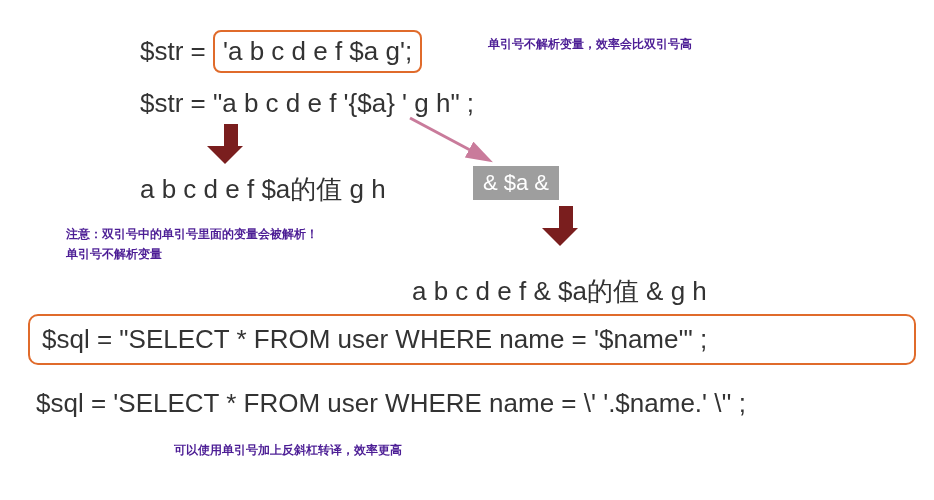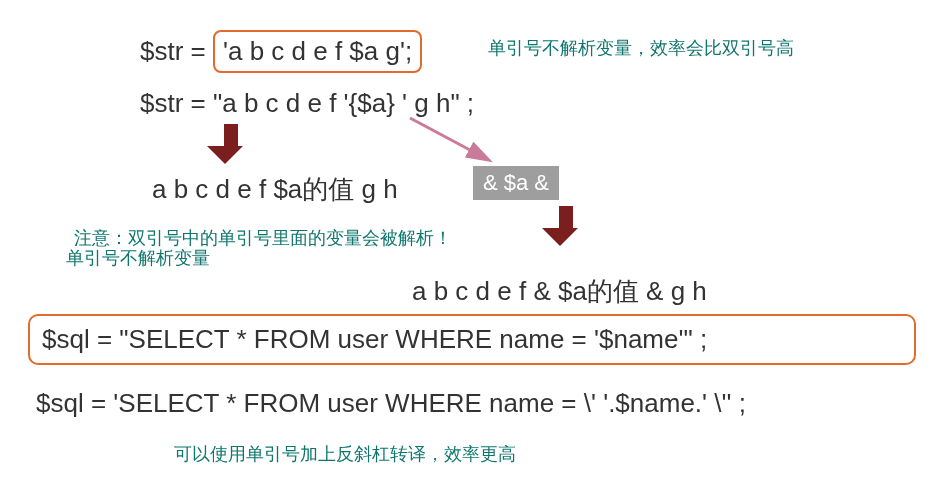--- a/index.html
+++ b/index.html
@@ -12,21 +12,21 @@
     position: relative;
     color: #333;
   }
   .line { position: absolute; white-space: nowrap; }
   .box-orange {
     border: 2px solid #e06b2b;
     border-radius: 8px;
     padding: 4px 8px;
     display: inline-block;
   }
-  .red-note { color: #0f766e; font-size: 18px; }
+  .red-note { color: #4c1d95; font-size: 12px; font-weight: bold; }
   .gray-box {
     background: #9e9e9e;
     color: #fff;
     padding: 4px 10px;
     font-size: 22px;
     display: inline-block;
   }
   .sql-box {
     border: 2px solid #e06b2b;
     border-radius: 10px;
@@ -65,32 +65,32 @@
 
 <svg class="diag" style="left:395px; top:110px;" width="120" height="60">
   <defs>
     <marker id="ah1" markerWidth="10" markerHeight="10" refX="6" refY="3" orient="auto">
       <path d="M0,0 L0,6 L9,3 z" fill="#c97b9b"></path>
     </marker>
   </defs>
   <line x1="15" y1="8" x2="90" y2="48" stroke="#c97b9b" stroke-width="3" marker-end="url(#ah1)"></line>
 </svg>
 
-<div class="line" style="left:140px; top:172px; font-size:26px;margin-left:12px;">a b c d e f  $a的值 g h</div>
+<div class="line" style="left:140px; top:172px; font-size:26px;">a b c d e f  $a的值 g h</div>
 
 <div class="line" style="left:473px; top:166px;">
   <span class="gray-box">&amp; $a &amp;</span>
 </div>
 
 <div class="dark-arrow" style="left:553px; top:206px;">
   <div class="stem"></div>
     <div class="head"></div>
 </div>
 
-<div class="line red-note" style="left:74px; top:226px;">注意：双引号中的单引号里面的变量会被解析！</div>
+<div class="line red-note" style="left:66px; top:226px;">注意：双引号中的单引号里面的变量会被解析！</div>
 <div class="line red-note" style="left:66px; top:246px;">单引号不解析变量</div>
 
 <div class="line" style="left:412px; top:254px; font-size:26px;margin-top:20px;">a b c d e f  &amp;  $a的值 &amp; g h</div>
 
 <div class="line sql-box" style="left:28px; top:314px; font-size:26px; width:860px;">
   <span>$sql =   "SELECT  * FROM user   WHERE name = '$name'"   ;</span>
 </div>
 
 <div class="line" style="left:36px; top:388px; font-size:26px;text-align:center;">$sql = 'SELECT  * FROM user   WHERE name = \' '.$name.' \''  ;</div>
 

